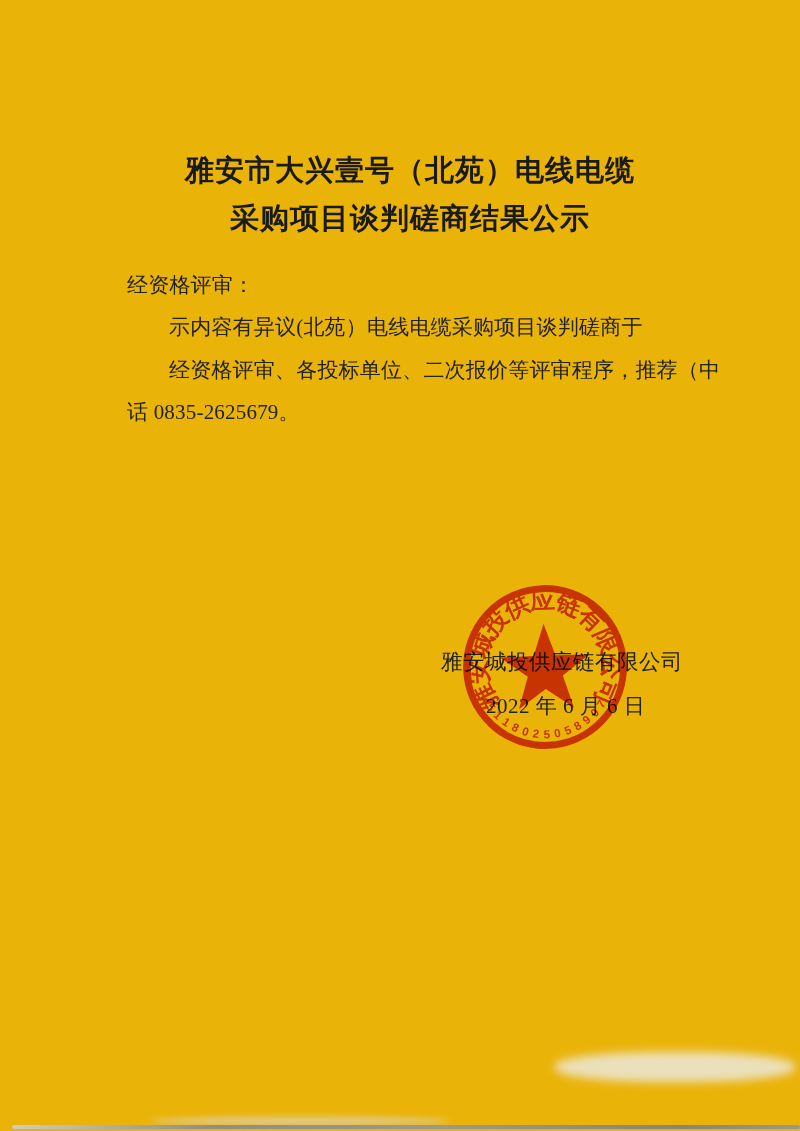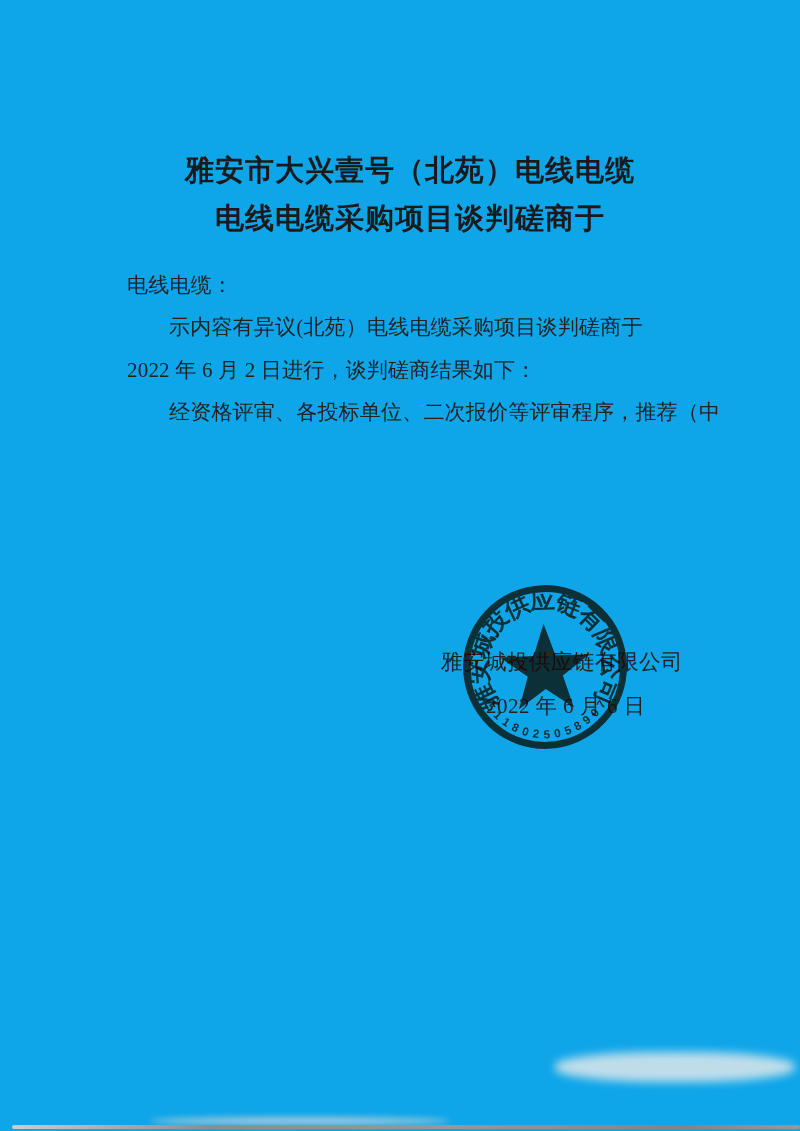--- a/index.html
+++ b/index.html
@@ -4,21 +4,21 @@
 <style>
   html,body{margin:0;padding:0;}
   body{
     width:800px;height:1131px;
     background:#ffffff;
     font-family:"Liberation Serif","DejaVu Serif",serif;
     color:#1e1e1e;
     overflow:hidden;
     position:relative;
   }
-  .page{position:absolute;inset:0;background:#0ea5e9;}
+  .page{position:absolute;inset:0;background:#eab308;}
 
   .title-block{
     position:absolute;left:20px;right:0;top:146px;
     text-align:center;
     font-family:"Liberation Sans","DejaVu Sans",sans-serif;
     font-weight:bold;
     font-size:29px;
     line-height:48px;
     letter-spacing:1px;
     color:#1a1a1a;
@@ -75,28 +75,28 @@
     border-radius:2px;
   }
 </style>
 </head>
 <body>
 
 <div class="page">
 
   <div class="title-block">
     <div>雅安市大兴壹号（北苑）电线电缆</div>
-    <div>电线电缆采购项目谈判磋商于</div>
+    <div>采购项目谈判磋商结果公示</div>
   </div>
 
   <div class="body-block">
-    <div class="body-line">电线电缆：</div>
+    <div class="body-line">经资格评审：</div>
     <div class="body-line indent">示内容有异议(北苑）电线电缆采购项目谈判磋商于</div>
-    <div class="body-line">2022 年 6 月 2 日进行，谈判磋商结果如下：</div>
     <div class="body-line indent">经资格评审、各投标单位、二次报价等评审程序，推荐（中</div>
+    <div class="body-line">话 0835-2625679。</div>
   </div>
 
   <div class="sig-company">雅安城投供应链有限公司</div>
   <div class="sig-date">2022 年 6 月 6 日</div>
 
   <svg class="seal" viewBox="0 0 200 200">
     <circle cx="100" cy="100" r="67" fill="none" stroke-width="6" stroke="#d63a2b"></circle>
 
     <polygon points="100,63 109.3,90.2 138,90.6 115,107.9 123.5,135.4 100,118.8 76.5,135.4 85,107.9 62,90.6 90.7,90.2" fill="#d63a2b"></polygon>
 

